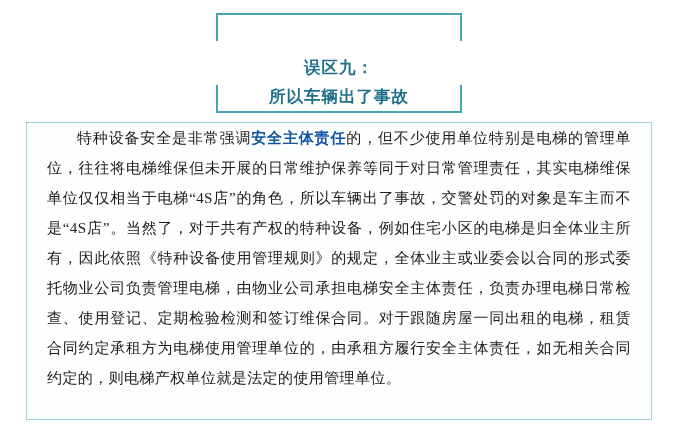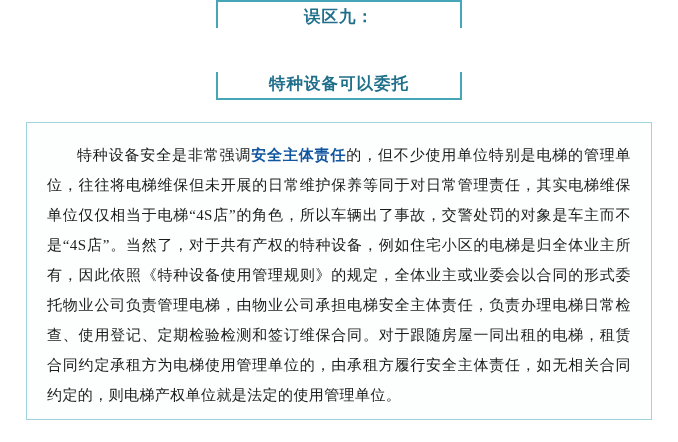--- a/index.html
+++ b/index.html
@@ -23,28 +23,28 @@
   
   .header-wrap {
     position: relative;
     width: 100%;
     height: 118px;
   }
   .header-box {
     position: absolute;
     left: 50%;
     transform: translateX(-50%);
-    top: 0;
+    top: 13px;
     width: 246px;
     height: 100px;
     box-sizing: border-box;
     display: flex;
     flex-direction: column;
     align-items: center;
-    justify-content: space-between;
+    justify-content: flex-end;
     border-top: 2px solid #46a6b8;
     border-bottom: 2px solid #46a6b8;
   }
   .header-box::before,
   .header-box::after {
     content: "";
     position: absolute;
     width: 2px;
     height: 26px;
     background: #46a6b8;
@@ -75,21 +75,21 @@
   
   .body-card {
     position: absolute;
     left: 26px;
     top: 122px;
     width: 626px;
     height: 298px;
     box-sizing: border-box;
     border: 1px solid #9fd3dd;
     background: #fdfefe;
-    padding: 17px 20px 10px 20px;
+    padding: 0 20px 10px 20px;
   }
   .paragraph {
     margin: 0;
     color: #1b1b1b;
     font-size: 15px;
     line-height: 30px;
     text-align: justify;
     text-justify: inter-ideograph;
     text-indent: 2em;
     letter-spacing: 0.4px;
@@ -102,21 +102,21 @@
 </head>
 <body>
 
 <div class="page">
 
   <div class="header-wrap">
     <div class="header-box">
       <div class="header-corner-bl"></div>
       <div class="header-corner-br"></div>
       <div class="header-line">误区九：</div>
-      <div class="header-line">特种设备可以委托</div>
+      <div class="header-line">所以车辆出了事故</div>
     </div>
   </div>
 
   <div class="body-card">
     <p class="paragraph"><span>特种设备安全是非常强调</span><span class="emph">安全主体责任</span><span>的，但不少使用单位特别是电梯的管理单位，往往将电梯维保但未开展的日常维护保养等同于对日常管理责任，其实电梯维保单位仅仅相当于电梯“4S店”的角色，所以车辆出了事故，交警处罚的对象是车主而不是“4S店”。当然了，对于共有产权的特种设备，例如住宅小区的电梯是归全体业主所有，因此依照《特种设备使用管理规则》的规定，全体业主或业委会以合同的形式委托物业公司负责管理电梯，由物业公司承担电梯安全主体责任，负责办理电梯日常检查、使用登记、定期检验检测和签订维保合同。对于跟随房屋一同出租的电梯，租赁合同约定承租方为电梯使用管理单位的，由承租方履行安全主体责任，如无相关合同约定的，则电梯产权单位就是法定的使用管理单位。</span></p>
   </div>
 
 </div>
 
 </body></html>

